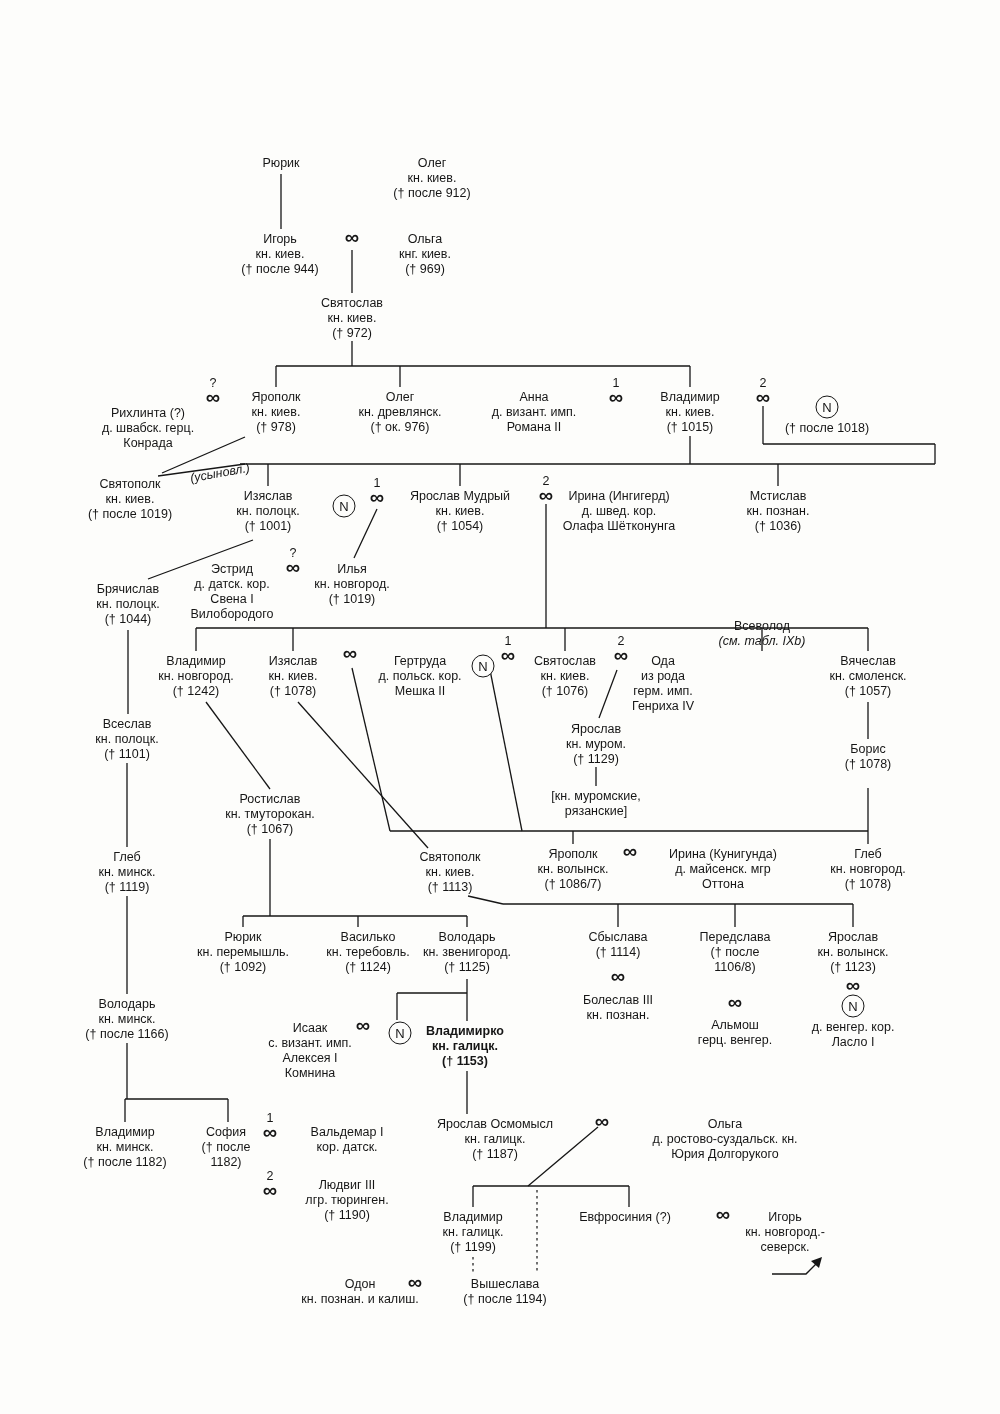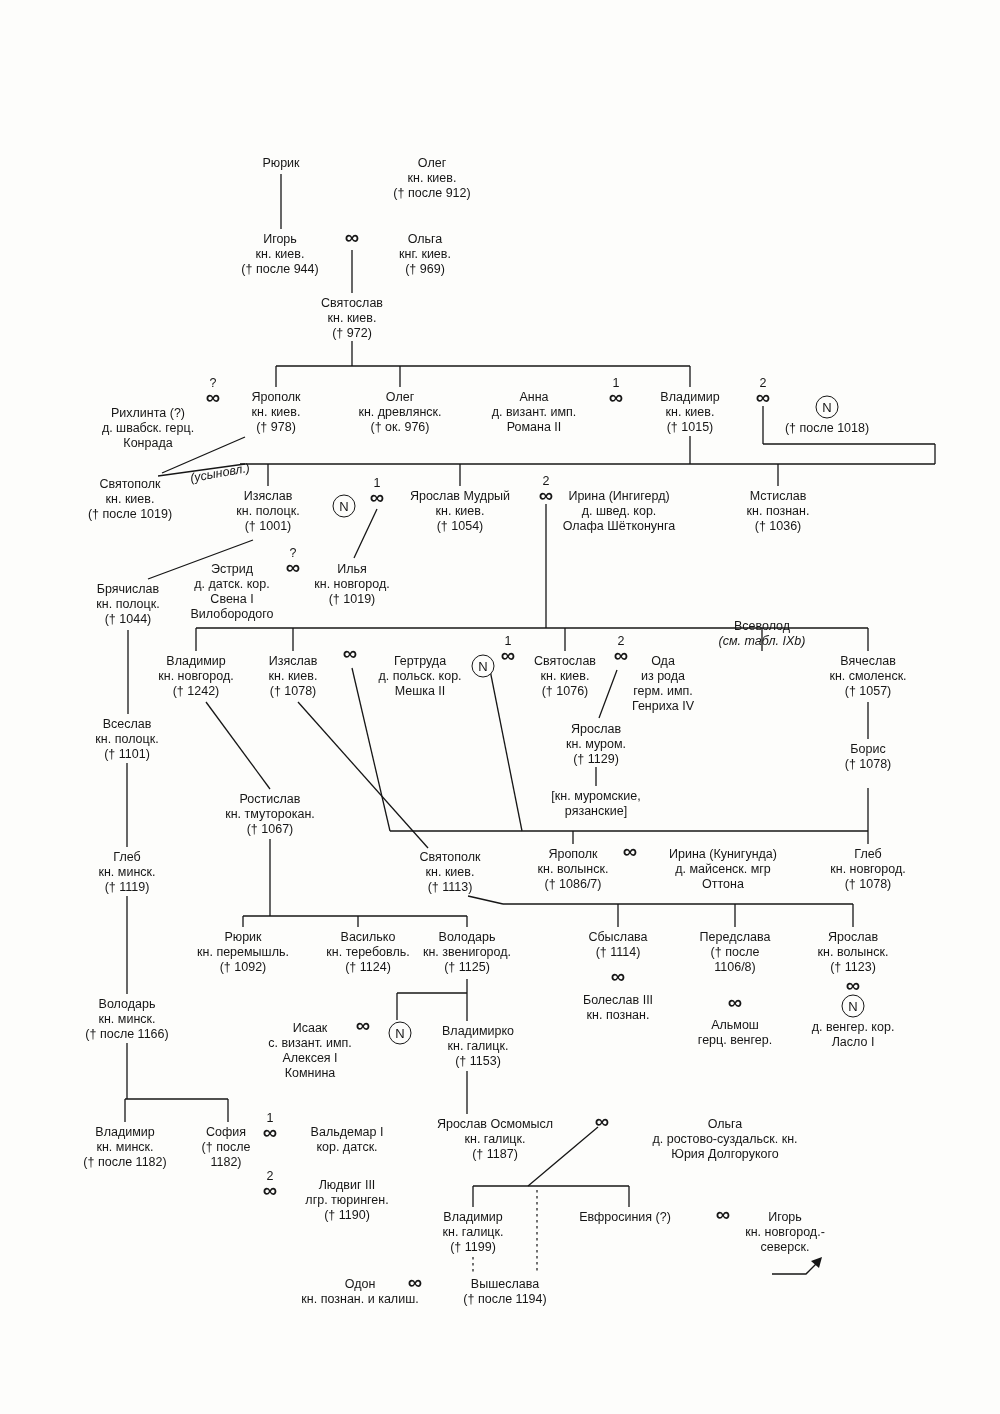--- a/index.html
+++ b/index.html
@@ -322,21 +322,21 @@
         <div>Володарь</div>
         <div>кн. минск.</div>
         <div>(† после 1166)</div>
       </div>
       <div class="person" style="left: 310px; top: 1021px;">
         <div>Исаак</div>
         <div>с. визант. имп.</div>
         <div>Алексея I</div>
         <div>Комнина</div>
       </div>
-      <div class="person" style="left: 478px; top: 1024px;">
+      <div class="person" style="left: 465px; top: 1024px; font-weight: bold;">
         <div>Владимирко</div>
         <div>кн. галицк.</div>
         <div>(† 1153)</div>
       </div>
       <div class="person" style="left: 125px; top: 1125px;">
         <div>Владимир</div>
         <div>кн. минск.</div>
         <div>(† после 1182)</div>
       </div>
       <div class="person" style="left: 226px; top: 1125px;">

